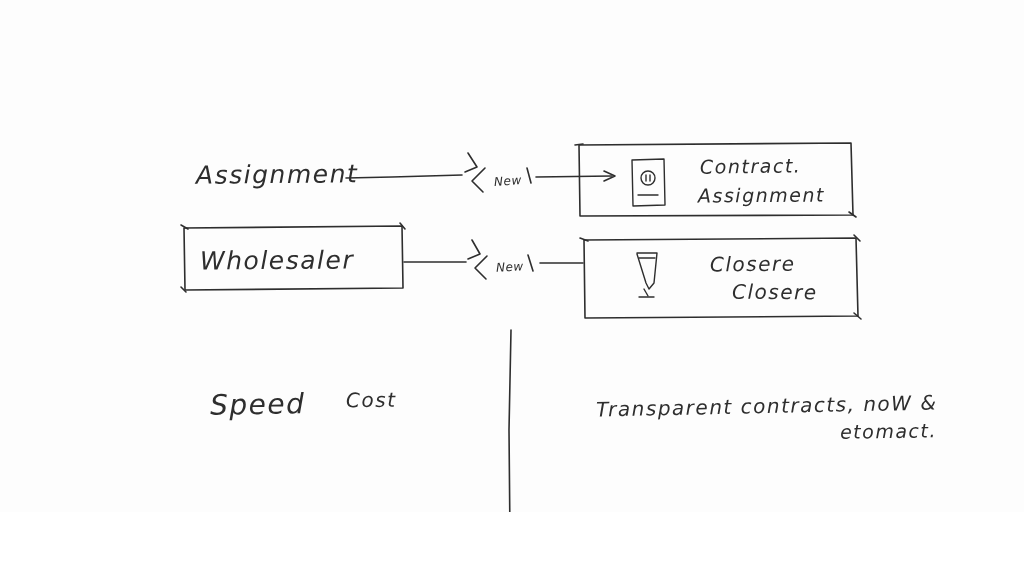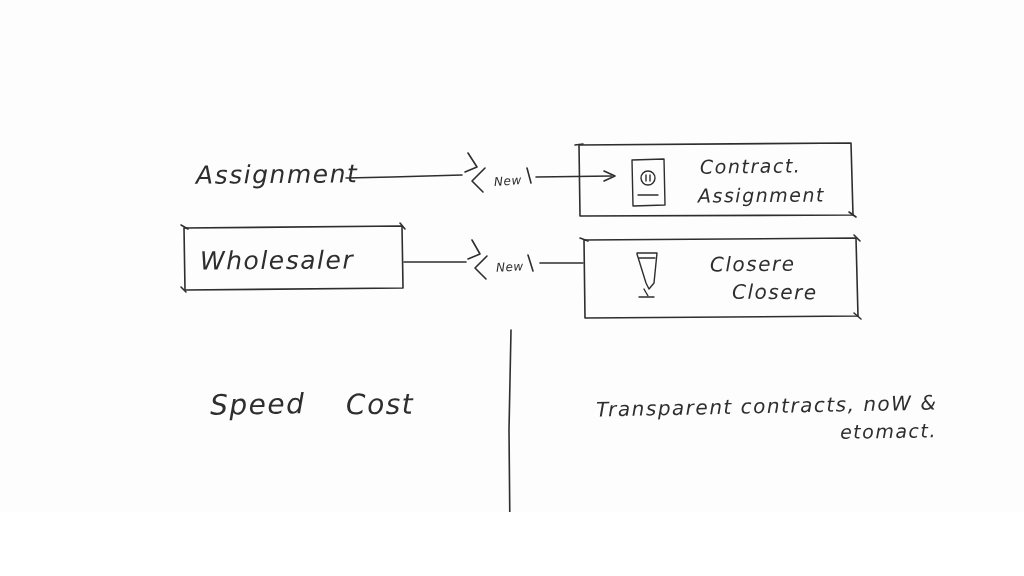--- a/index.html
+++ b/index.html
@@ -19,21 +19,21 @@
     color:#2e2e2e;
     white-space:nowrap;
   }
   .lbl-assignment{left:196px;top:160px;font-size:25px;transform:rotate(-0.6deg);}
   .lbl-wholesaler{left:200px;top:246px;font-size:25px;transform:rotate(-0.4deg);}
   .box1-line1{left:700px;top:155px;font-size:19px;transform:rotate(-0.8deg);}
   .box1-line2{left:698px;top:184px;font-size:19px;transform:rotate(-0.5deg);}
   .box2-line1{left:710px;top:252px;font-size:20px;transform:rotate(-0.6deg);}
   .box2-line2{left:732px;top:280px;font-size:20px;transform:rotate(0.4deg);}
   .lbl-speed{left:210px;top:388px;font-size:28px;transform:rotate(-1deg);}
-  .lbl-cost{left:346px;top:388px;font-size:28px;transform:rotate(-0.5deg);text-align:right;}
+  .lbl-cost{left:346px;top:388px;font-size:20px;transform:rotate(-0.5deg);text-align:right;}
   .note1{left:596px;top:394px;font-size:20px;transform:rotate(-1.2deg);}
   .note2{left:840px;top:420px;font-size:19px;transform:rotate(-1deg);}
   .arrow-note{font-size:12px;letter-spacing:0.5px;}
   .arrow1-note{left:494px;top:174px;transform:rotate(-4deg);}
   .arrow2-note{left:496px;top:260px;transform:rotate(-3deg);}
 </style>
 </head>
 <body>
 
 <div class="canvas">

